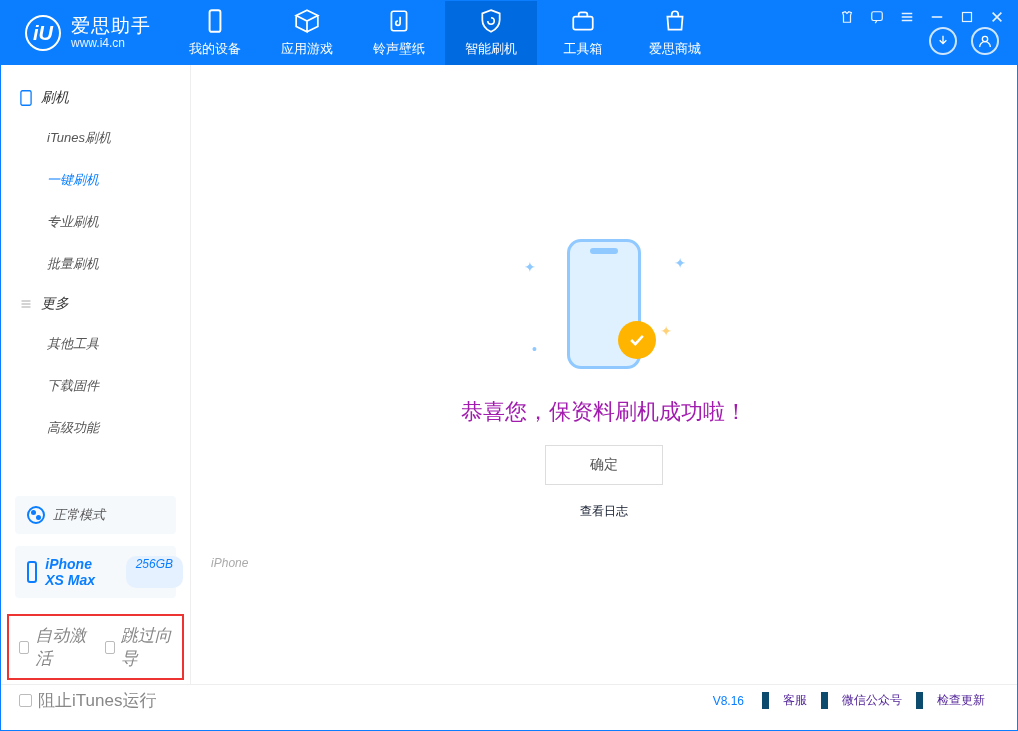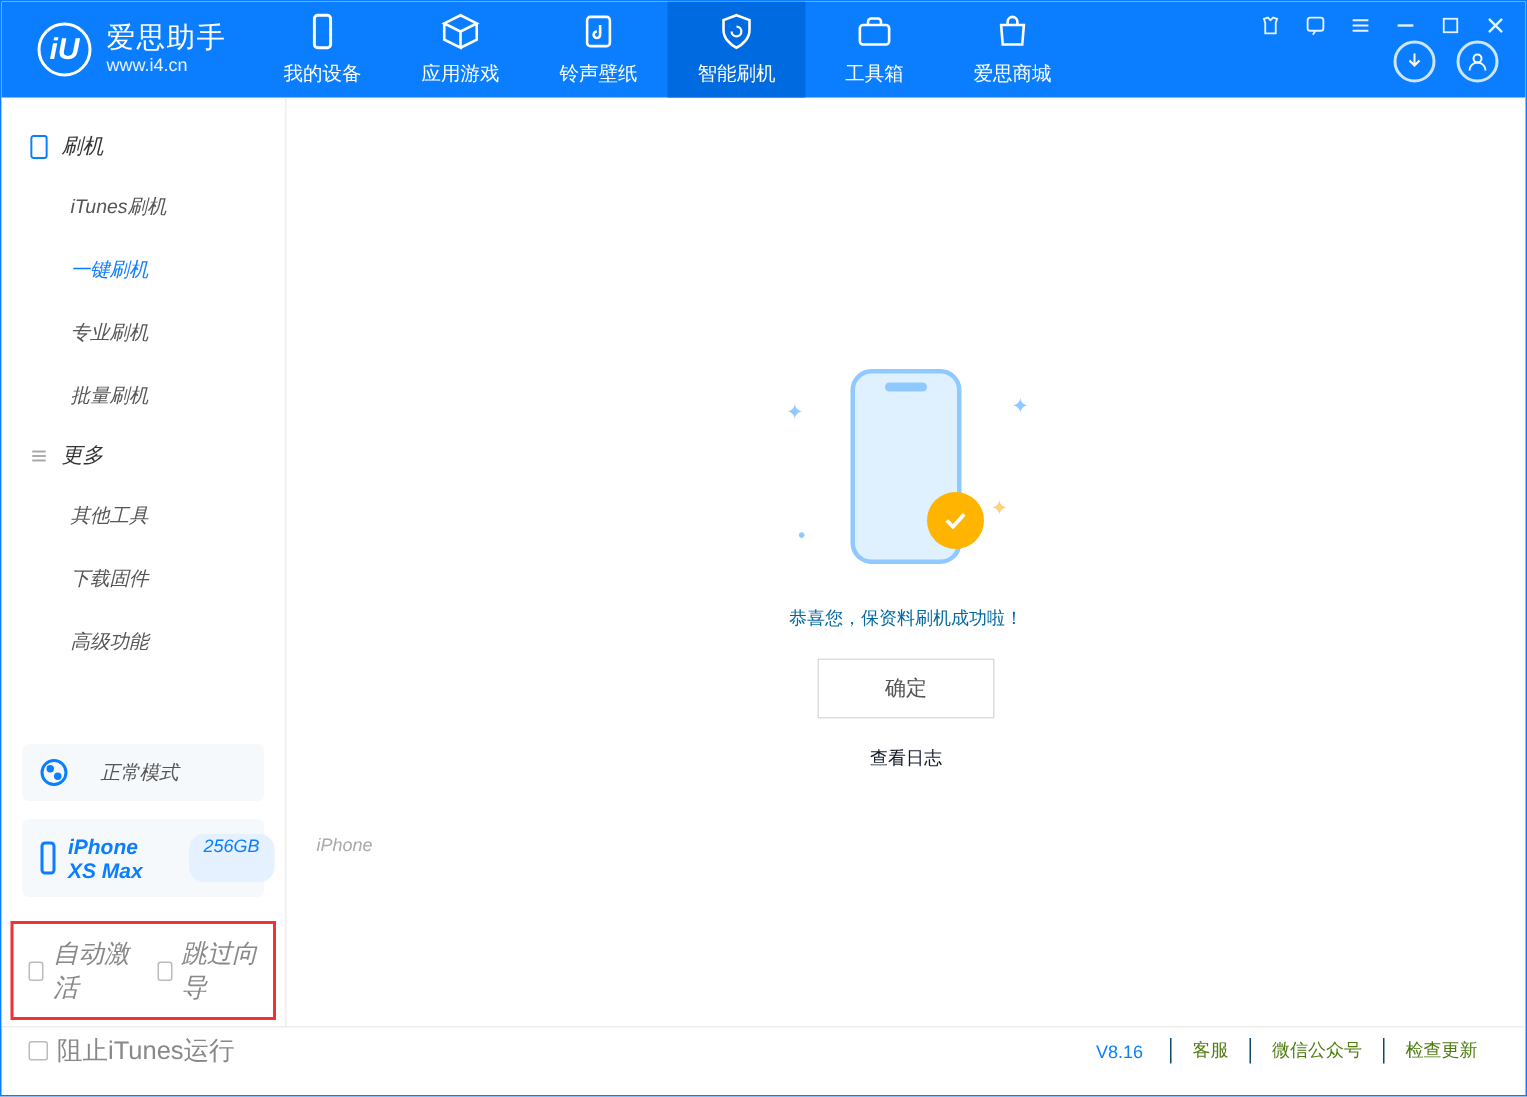--- a/index.html
+++ b/index.html
@@ -24,21 +24,21 @@
 
 
 .body { display: flex; height: calc(100% - 78px - 32px); }
 .sidebar { width: 190px; border-right: 1px solid #eee; padding-top: 14px; display: flex; flex-direction: column; background:#fff;font-style:italic; }
 .side-section-h { display: flex; align-items: center; gap: 8px; padding: 10px 18px; font-size: 14px; color: #333; }
 .side-section-h .hicon { width: 14px; height: 14px; display:flex; align-items:center; justify-content:center; color:#888; }
 .side-item { padding: 12px 18px 12px 46px; font-size: 13px; color: #555; cursor: pointer; }
 .side-item.active { color: #0a7eff; }
 .sidebar-spacer { flex: 1; }
 .mode-box, .device-box { margin: 6px 14px; background: #f6f9fc; border-radius: 4px; padding: 10px 12px; font-size: 13px; color: #555; }
-.mode-box { display: flex; align-items: center; gap: 22px; }
+.mode-box { display: flex; align-items: center; gap: 8px; }
 .mode-box .mode-icon { width: 18px; height: 18px; border: 2px solid #0a7eff; border-radius: 50%; position: relative; }
 .mode-box .mode-icon::before, .mode-box .mode-icon::after { content:""; position:absolute; background:#0a7eff; border-radius:50%; }
 .mode-box .mode-icon::before { width:5px; height:5px; left:2px; top:2px; }
 .mode-box .mode-icon::after { width:5px; height:5px; right:2px; bottom:2px; }
 .device-box { display: flex; flex-direction: row; gap: 4px; }
 .device-row { display: flex; align-items: center; gap: 8px; }
 .device-row .dev-icon { width:16px; height:22px; border:2px solid #0a7eff; border-radius:3px; }
 .device-name { color: #0a7eff; font-weight: 600; font-size: 14px; }
 .capacity { display:inline-block; background:#e6f1ff; color:#0a7eff; font-size:12px; padding:1px 10px; border-radius:10px; margin-left: 24px; text-align: right; }
 .device-type { font-size: 12px; color:#aaa; margin-left: 24px; }
@@ -49,30 +49,30 @@
 
 .main { flex: 1; display: flex; flex-direction: column; align-items: center; justify-content: center; gap: 18px; }
 .phone-ill { position: relative; width: 180px; height: 150px; display:flex; align-items:center; justify-content:center; }
 .phone { width: 74px; height: 130px; border: 3px solid #8fc9ff; border-radius: 14px; background:#dff0ff; position:relative; }
 .phone::before { content:""; position:absolute; top:6px; left:50%; transform:translateX(-50%); width:28px; height:6px; background:#8fc9ff; border-radius:3px; }
 .check-badge { position:absolute; right:38px; bottom:20px; width:38px; height:38px; background:#ffb400; border-radius:50%; display:flex; align-items:center; justify-content:center; }
 .check-badge svg { width:20px; height:20px; }
 .spark { position:absolute; color:#8fc9ff; font-size:14px; }
 .spark.s1 { left:10px; top:30px; } .spark.s2 { right:8px; top:26px; }
 .spark.s3 { left:18px; bottom:22px; } .spark.s4 { right:22px; bottom:40px; color:#ffd27a; }
-.success-text { font-size: 12px; color: #0369a1; }
+.success-text { font-size: 22px; color: #a21caf; }
 .ok-btn { border:1px solid #ddd; background:#fff; padding:10px 44px; font-size:14px; color:#555; cursor:pointer; }
 .view-log { font-size: 12px; color:#0f172a; cursor:pointer; }
 
 
 .footer { height: 32px; border-top:1px solid #eee; display:flex; align-items:center; padding:0 18px; font-size:12px; color:#888; }
 .footer .chk { color:#888; }
 .footer-spacer { flex:1; }
 .footer .ver { color:#0a7eff; margin-right: 18px; }
-.footer .flink { color:#4d7c0f; cursor:pointer; padding: 0 14px; border-left:1px solid #0c4a6e; }
+.footer .flink { color:#4c1d95; cursor:pointer; padding: 0 14px; border-left:7px solid #0c4a6e; }
 .footer .flink:first-of-type { border-left: 1px solid #ddd; }
 </style>
 </head>
 <body>
 
 <div class="header">
   <div class="logo-area">
     <div class="logo-icon">iU</div>
     <div class="logo-text">
       <div class="zh">爱思助手</div>

